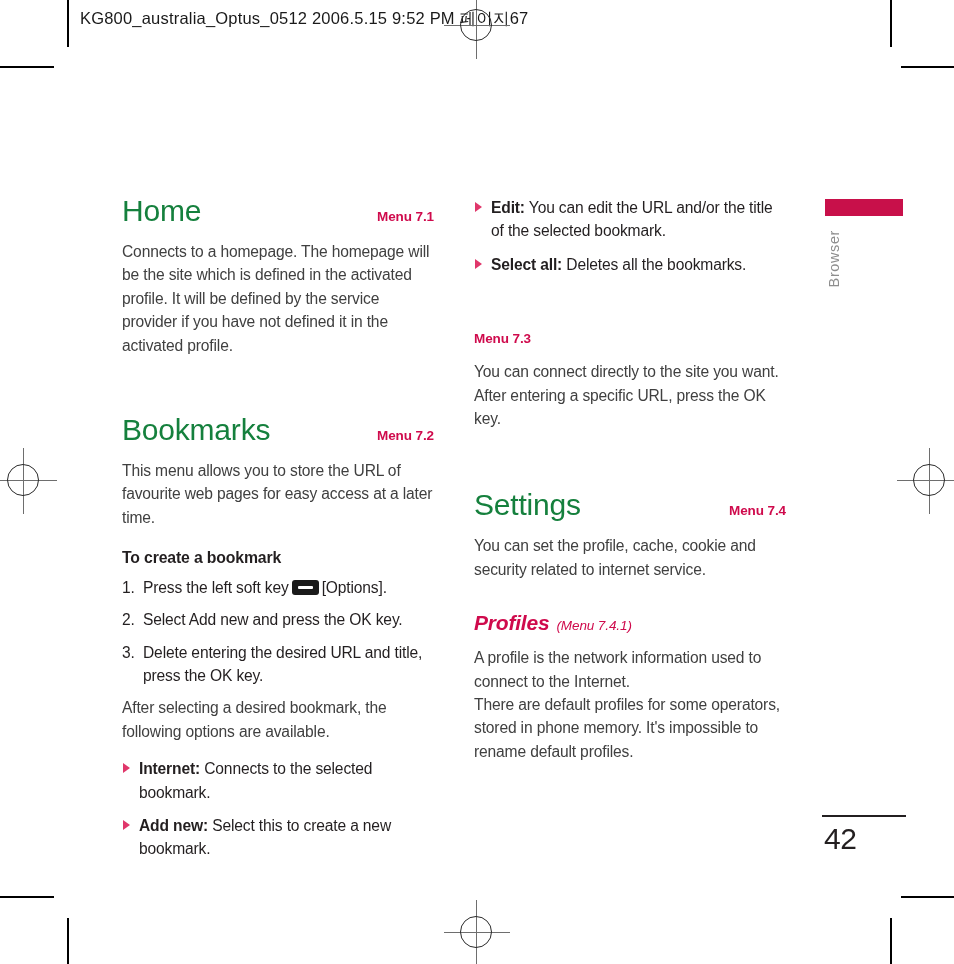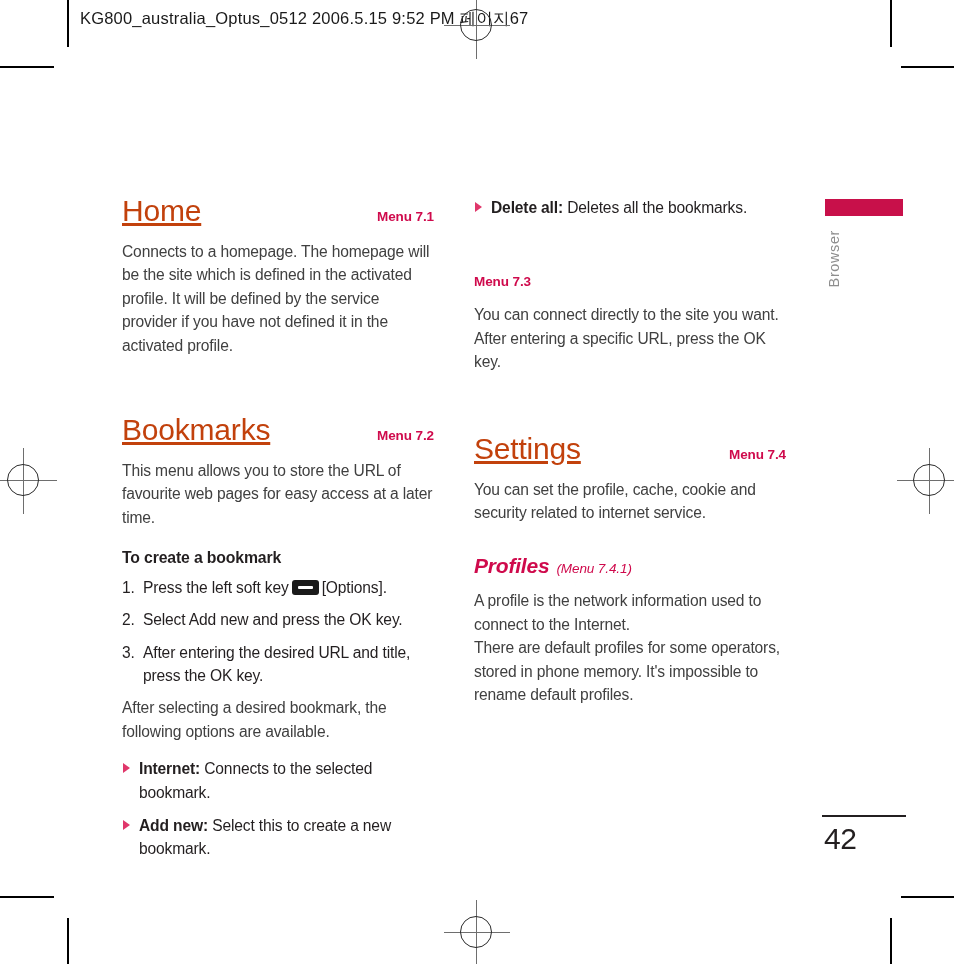--- a/index.html
+++ b/index.html
@@ -87,25 +87,24 @@
   .sec {
     position: relative;
     display: flex;
     align-items: baseline;
     justify-content: space-between;
   }
   .sec-title {
     font-family: "Liberation Sans", sans-serif;
     font-size: 30px;
     font-weight: 400;
-    color: #c2410c;
+    color: #15803d;
     line-height: 1.0;
     letter-spacing: -0.2px;
     white-space: nowrap;
-    text-decoration: underline;
   }
   .sec-ref {
     font-size: 13.5px;
     font-weight: 700;
     color: #cf0a4c;
     white-space: nowrap;
     letter-spacing: -0.1px;
   }
 
   .sub {
@@ -305,41 +304,44 @@
     <div class="strong-line" style="margin-top:17px;">To create a bookmark</div>
 
     <ol class="steps" style="margin-top:6px;">
       <li>
         <span class="num">1.</span><span>Press the left soft key</span><span class="softkey"></span><span>[Options].</span>
       </li>
       <li>
         <span class="num">2.</span><span>Select Add new and press the OK key.</span>
       </li>
       <li>
-        <span class="num">3.</span><span>After entering the desired URL and title, press the OK key.</span>
+        <span class="num">3.</span><span>Delete entering the desired URL and title, press the OK key.</span>
       </li>
     </ol>
 
     <p class="body" style="margin-top:5px;">After selecting a desired bookmark, the following options are available.</p>
 
     <ul class="blist" style="margin-top:14px;">
       <li>
         <span class="tri"></span><b>Internet:</b> <span>Connects to the selected bookmark.</span>
       </li>
       <li>
         <span class="tri"></span><b>Add new:</b> <span>Select this to create a new bookmark.</span>
       </li>
     </ul>
   </div>
 
   <div class="col col-right">
 
     <ul class="blist">
       <li>
-        <span class="tri"></span><b>Delete all:</b> <span>Deletes all the bookmarks.</span>
+        <span class="tri"></span><b>Edit:</b> <span>You can edit the URL and/or the title of the selected bookmark.</span>
+      </li>
+      <li>
+        <span class="tri"></span><b>Select all:</b> <span>Deletes all the bookmarks.</span>
       </li>
     </ul>
 
     <div class="sec" style="margin-top:55px;">
       <div class="sec-ref">Menu 7.3</div>
     </div>
     <p class="body" style="margin-top:14px;">You can connect directly to the site you want. After entering a specific URL, press the OK key.</p>
 
     <div class="sec" style="margin-top:60px;">
       <div class="sec-title">Settings</div>

